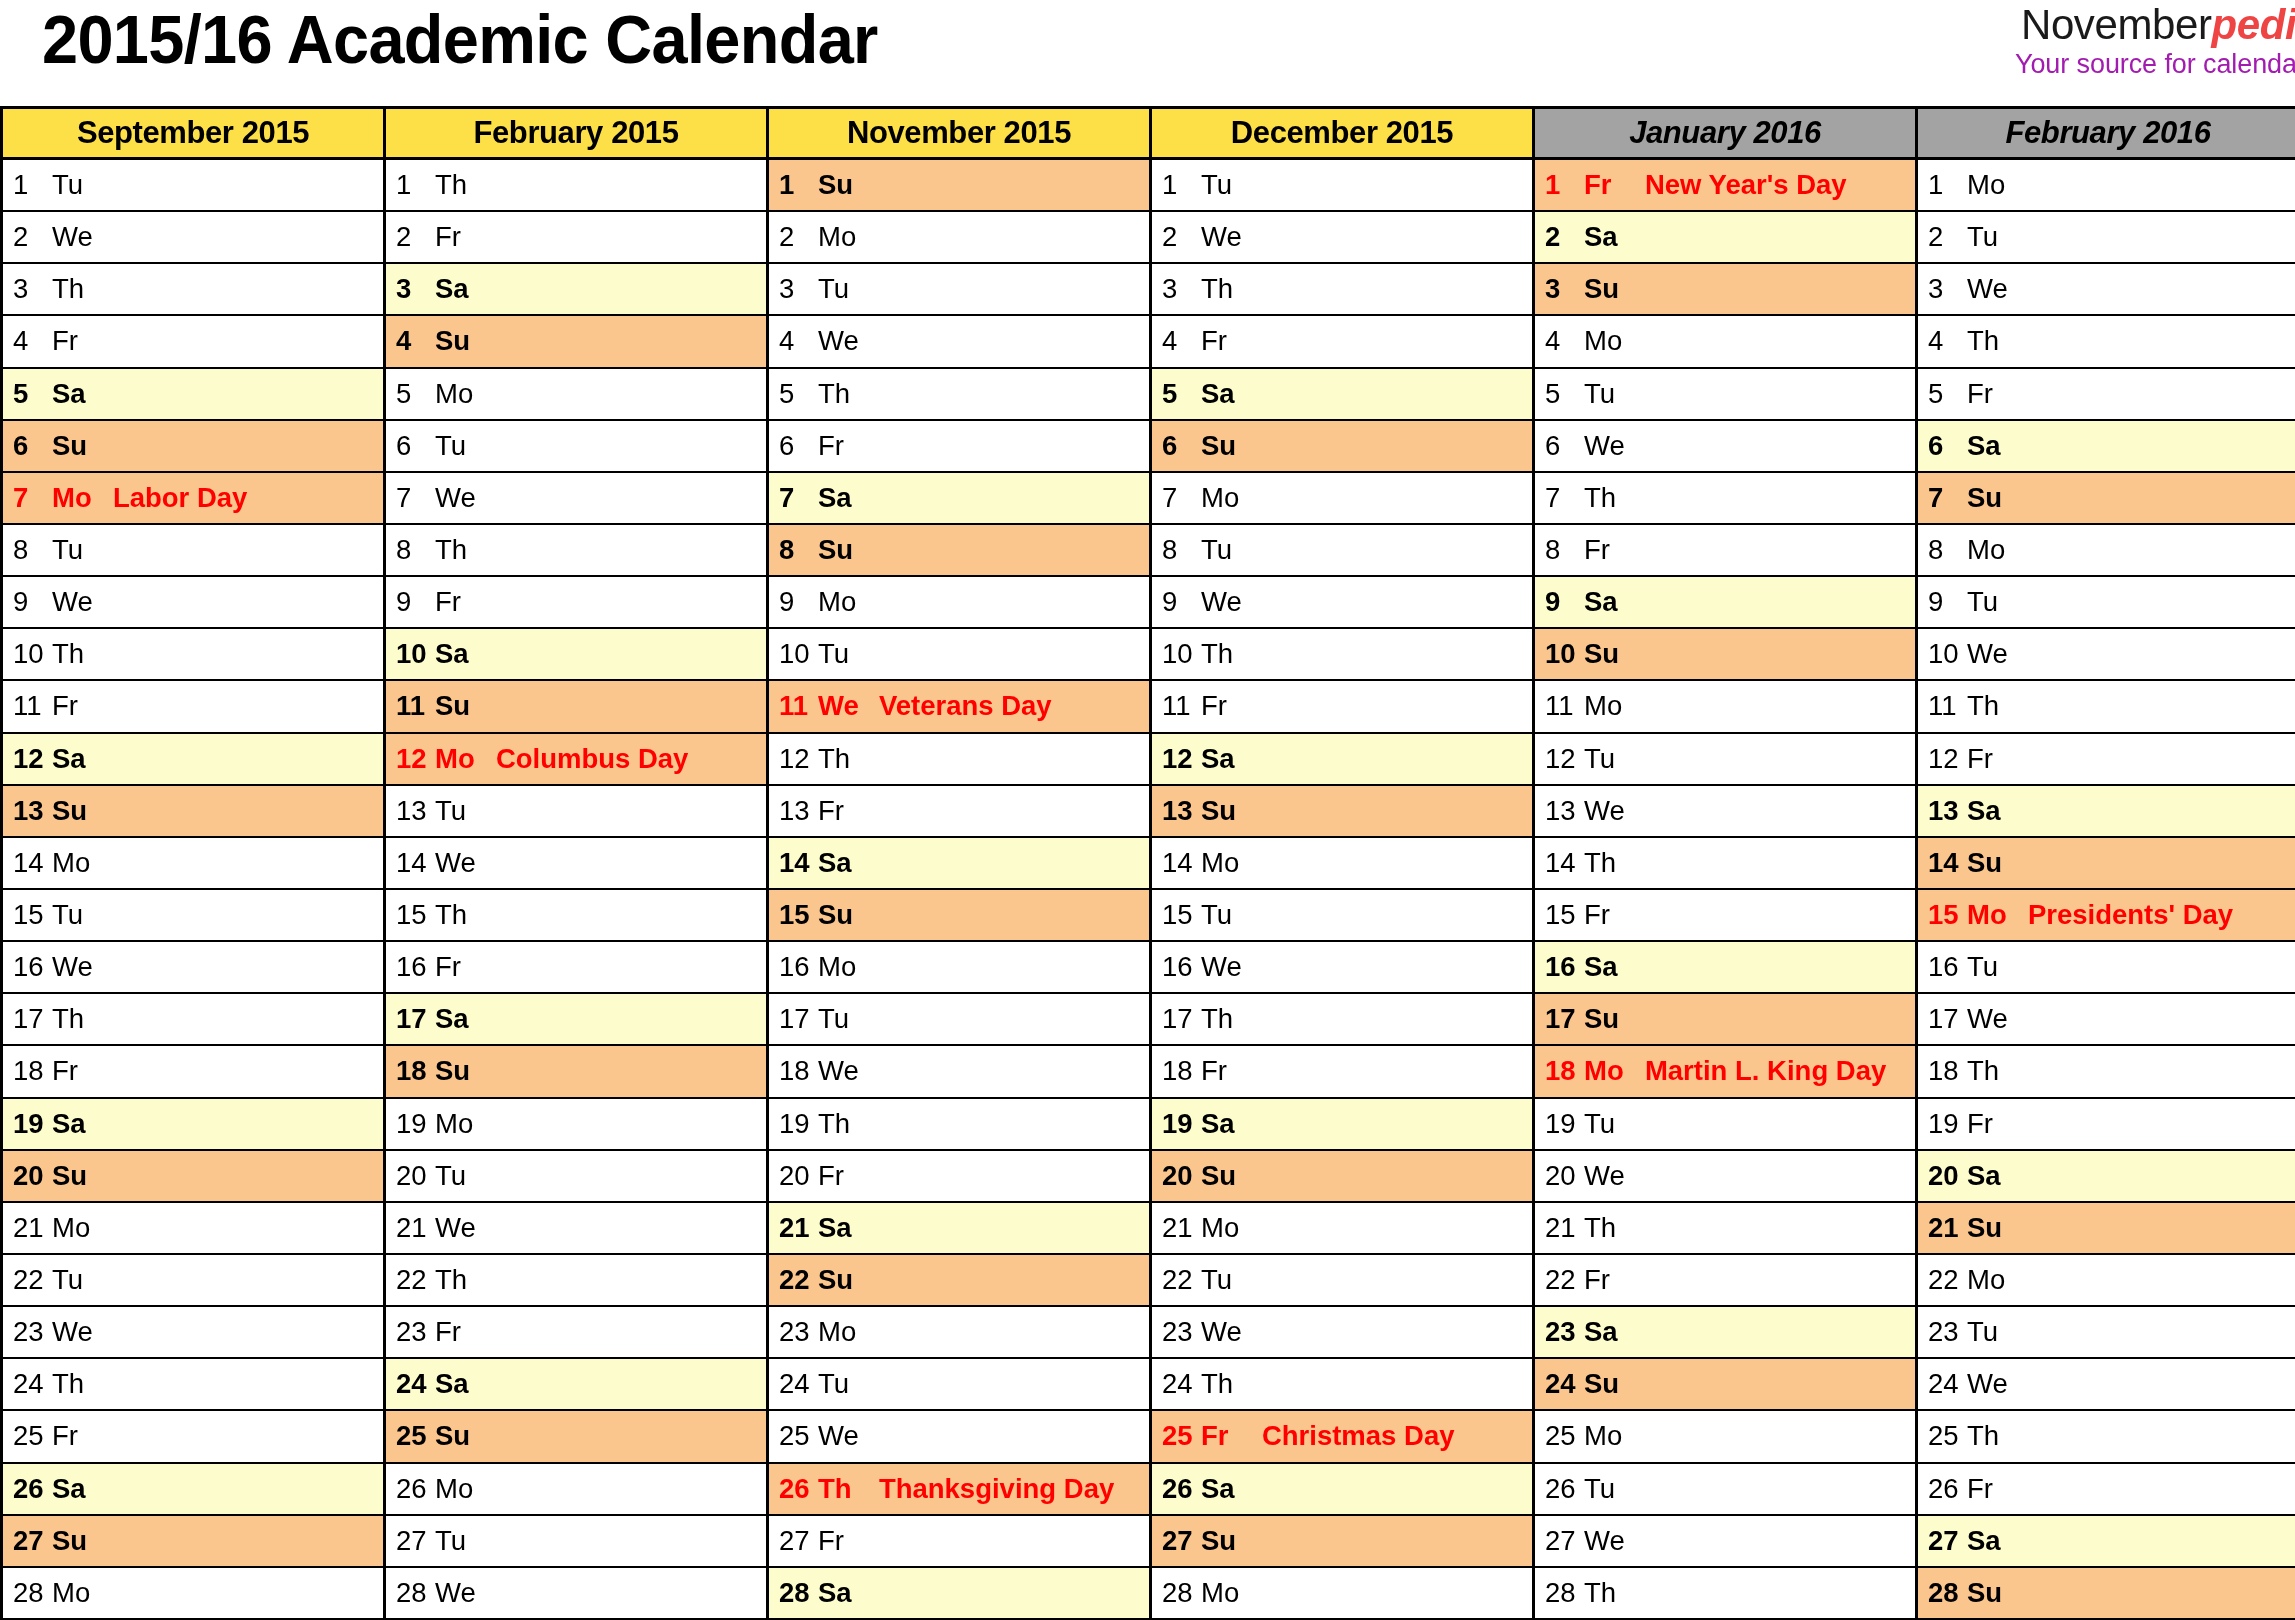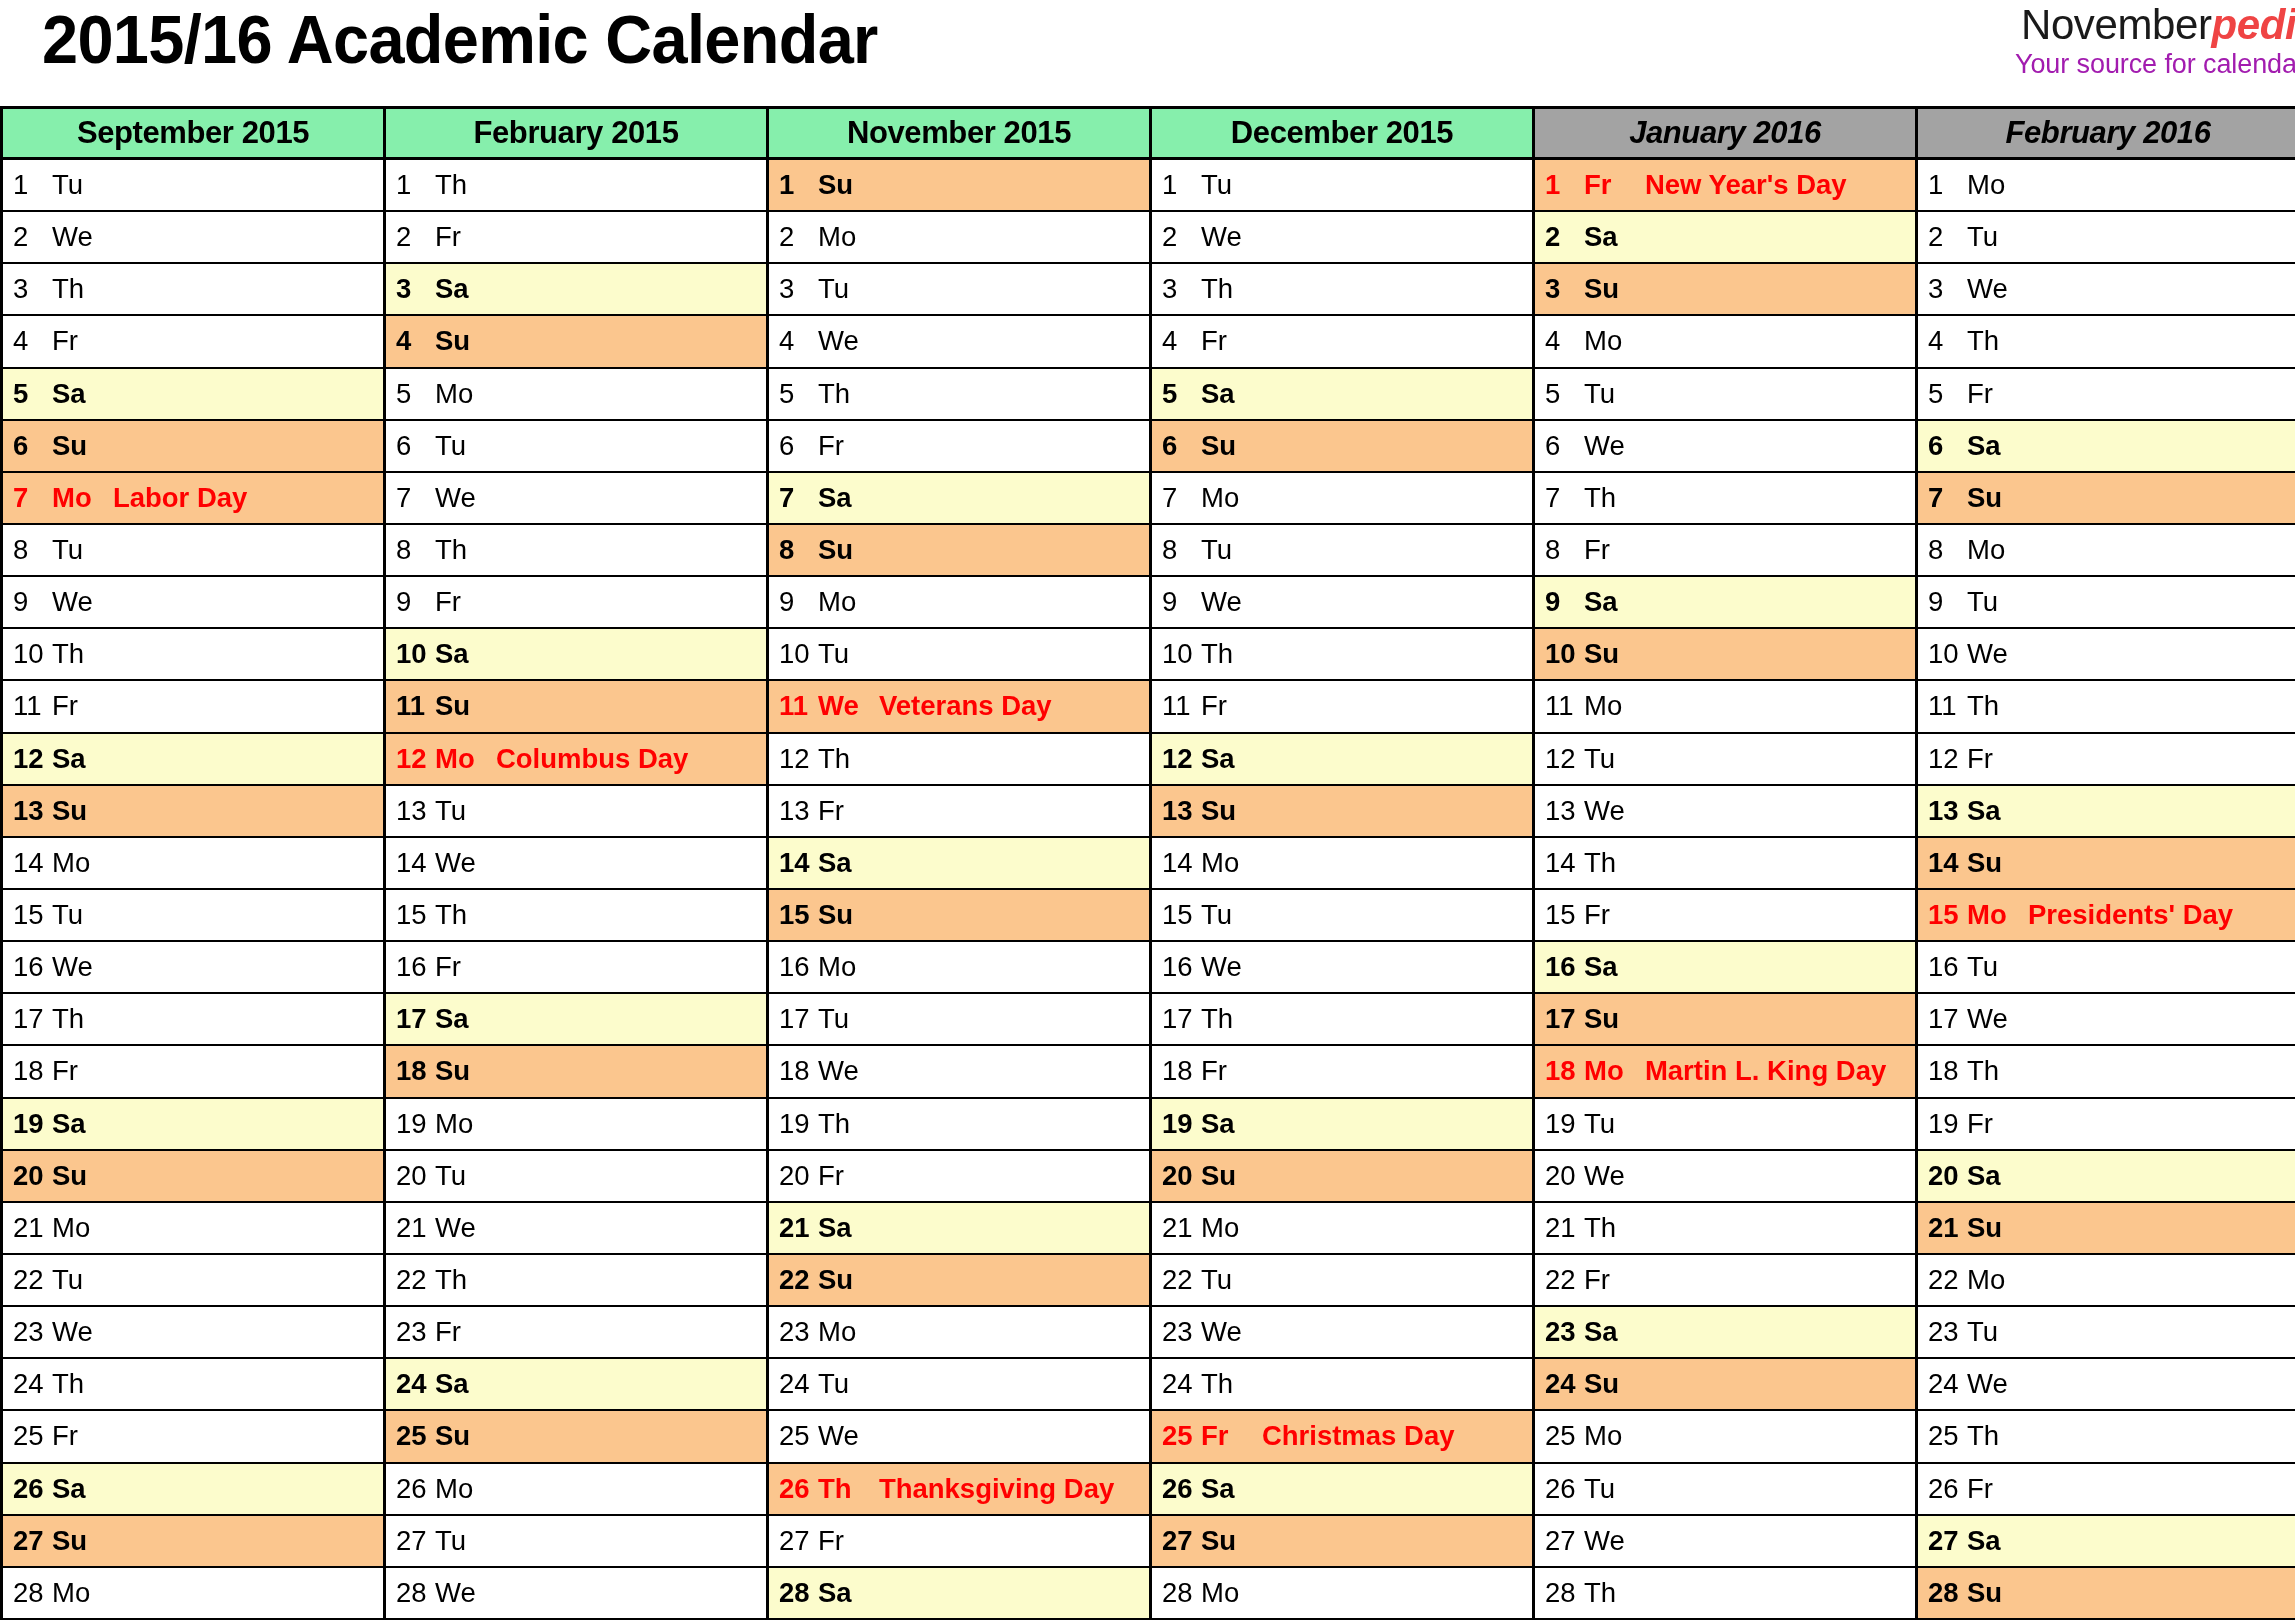--- a/index.html
+++ b/index.html
@@ -92,21 +92,21 @@
     border-bottom: 3.6px solid #000000;
     display: flex;
     align-items: center;
     justify-content: center;
     font-size: 31px;
     font-weight: bold;
     color: #000000;
     letter-spacing: -0.4px;
     white-space: nowrap;
   }
-  .hdr-a { background: #86efac; }
+  .hdr-a { background: #fde047; }
   .hdr-b { background: #a3a3a3; font-style: italic; }
 
   .days {
     flex: 1 1 auto;
     display: flex;
     flex-direction: column;
   }
   .day {
     flex: 1 1 0;
     min-height: 0;

